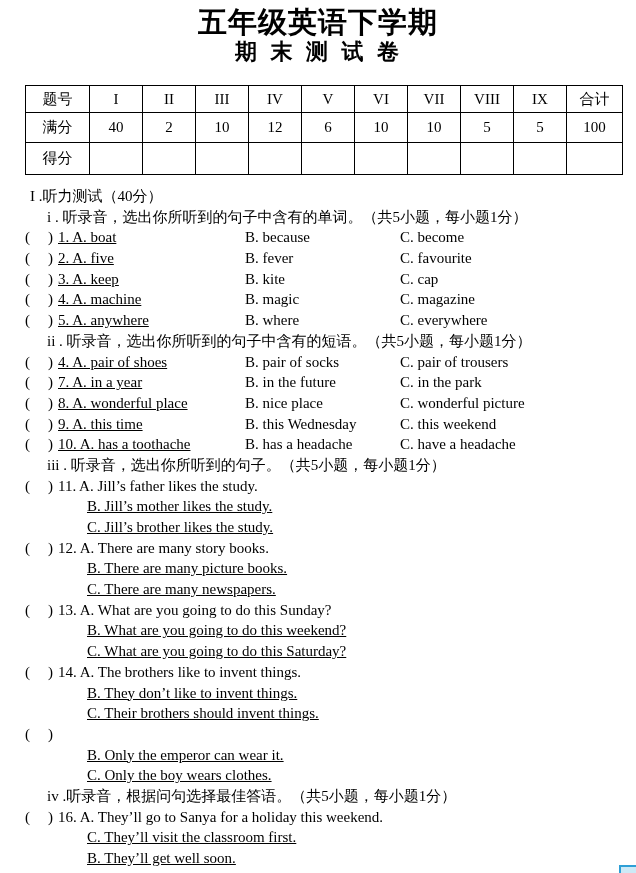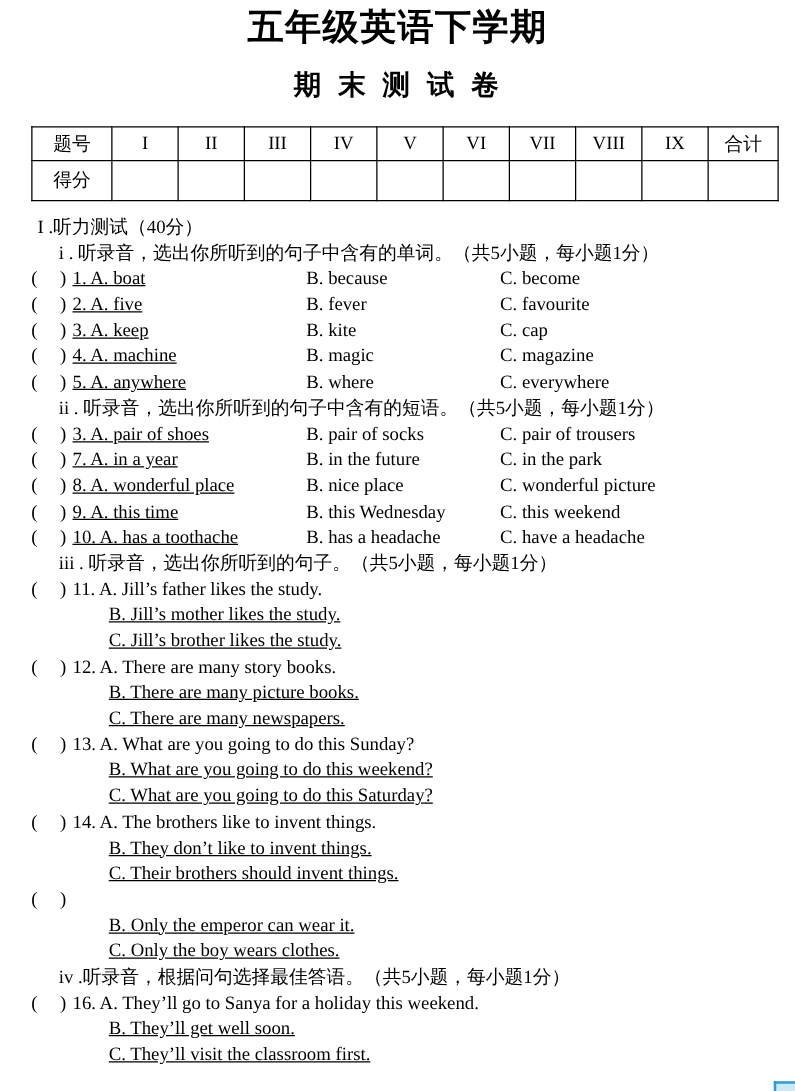--- a/index.html
+++ b/index.html
@@ -9,21 +9,21 @@
     font-family: "Liberation Serif", "DejaVu Serif", serif;
     position: relative; overflow: hidden;
   }
   .titles { text-align: center; padding-top: 7px; }
   .title-main {
     font-size: 29px; font-weight: bold; line-height: 31px;
     letter-spacing: 1px; margin: 0;
   }
   .title-sub {
     font-size: 22px; font-weight: bold; line-height: 28px;
-    letter-spacing: 2px; word-spacing: 4px; margin: 16px;
+    letter-spacing: 2px; word-spacing: 4px; margin: 0;
   }
   table.score {
     border-collapse: collapse; margin: 19px 0 0 25px;
     table-layout: fixed;
   }
   table.score td {
     border: 1.5px solid #000; text-align: center; vertical-align: middle;
     font-size: 15px; padding: 0; overflow: hidden; margin-top: 20px;
   }
   tr.r-head { height: 27px; }
@@ -80,20 +80,33 @@
     <td>II</td>
     <td>III</td>
     <td>IV</td>
     <td>V</td>
     <td>VI</td>
     <td>VII</td>
     <td>VIII</td>
     <td>IX</td>
     <td>合计</td>
   </tr>
+  <tr class="r-full">
+    <td>满分</td>
+    <td>40</td>
+    <td>2</td>
+    <td>10</td>
+    <td>12</td>
+    <td>6</td>
+    <td>10</td>
+    <td>10</td>
+    <td>5</td>
+    <td>5</td>
+    <td>100</td>
+  </tr>
   <tr class="r-score">
     <td>得分</td>
     <td></td>
     <td></td>
     <td></td>
     <td></td>
     <td></td>
     <td></td>
     <td></td>
     <td></td>
@@ -154,21 +167,21 @@
     <span class="qc">C. everywhere</span>
   </div>
 
   <div class="line sub-heading">ii . 听录音，选出你所听到的句子中含有的短语。（共5小题，每小题1分）</div>
 
   <div class="line q">
     <span class="paren">
         <span>(</span>
         <span>)</span>
       </span>
-    <span class="qa">3. A. pair of shoes</span>
+    <span class="qa">4. A. pair of shoes</span>
     <span class="qb">B. pair of socks</span>
     <span class="qc">C. pair of trousers</span>
   </div>
   <div class="line q">
     <span class="paren">
         <span>(</span>
         <span>)</span>
       </span>
     <span class="qa">7. A. in a year</span>
     <span class="qb">B. in the future</span>
@@ -255,17 +268,17 @@
 
   <div class="line sub-heading">iv .听录音，根据问句选择最佳答语。（共5小题，每小题1分）</div>
 
   <div class="line q">
     <span class="paren">
         <span>(</span>
         <span>)</span>
       </span>
     <span class="qfirst">16. A. They’ll go to Sanya for a holiday this weekend.</span>
   </div>
+  <div class="line qcont">C. They’ll visit the classroom first.</div>
   <div class="line qcont">B. They’ll get well soon.</div>
-  <div class="line qcont">C. They’ll visit the classroom first.</div>
 </div>
 
 <div class="corner-mark"></div>
 
 </body></html>

